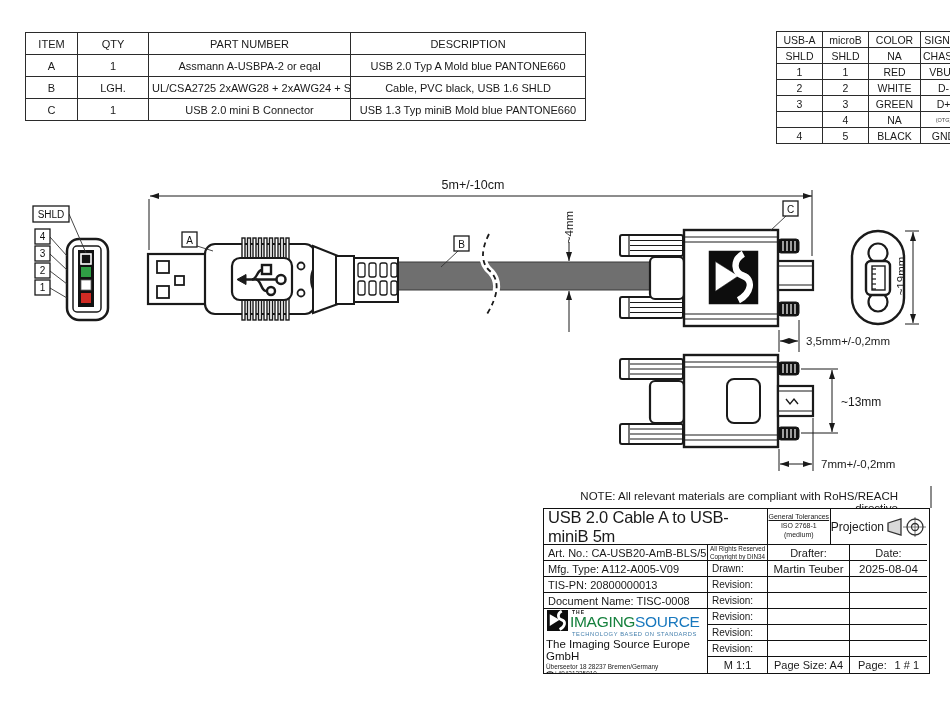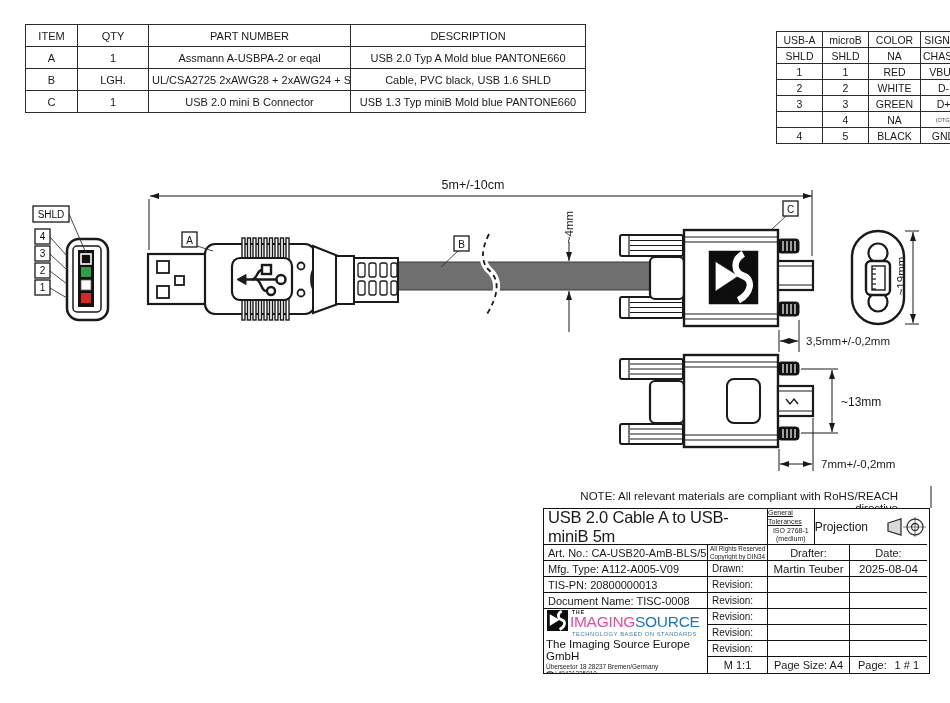--- a/index.html
+++ b/index.html
@@ -2,21 +2,21 @@
 <html><head>
 <meta charset="utf-8">
 <style>
   * { margin:0; padding:0; box-sizing:border-box; }
   html,body { width:950px; height:703px; background:#ffffff; font-family:"Liberation Sans",sans-serif; color:#1a1a1a; position:relative; overflow:hidden; }
 
   
   table { border-collapse:collapse; table-layout:fixed; }
   td { border:1px solid #2b2b2b; text-align:center; overflow:hidden; white-space:nowrap; }
 
-  .bom { position:absolute; left:25px; top:24px; width:556px; }
+  .bom { position:absolute; left:25px; top:32px; width:556px; }
   .bom td { height:22px; font-size:11px; padding:0 3px; }
   .bom .c1{width:52px} .bom .c2{width:71px} .bom .c3{width:202px} .bom .c4{width:235px}
 
   .pins { position:absolute; left:740px; top:31px; width:190px;margin-left:36px; }
   .pins td { height:16px; font-size:10.5px; padding:0 2px; }
   .pins .c1{width:46px} .pins .c2{width:46px} .pins .c3{width:52px} .pins .c4{width:46px}
   .pins .tiny { font-size:5.5px; color:#444; }
 
   
   .draw { position:absolute; left:0; top:0; }
@@ -27,30 +27,30 @@
   
   .tblock { position:absolute; left:543px; top:508px; width:387px; border:1.5px solid #111;
             display:grid; grid-template-columns:164px 60px 82px 77px; grid-template-rows:36px repeat(8,16px); background:#fff; }
   .tc { border-right:1px solid #111; border-bottom:1px solid #111; display:flex; align-items:center; overflow:hidden; font-size:11px; }
   .nr { border-right:none; } .nb { border-bottom:none; }
   .padl { padding-left:4px; } .ctr { justify-content:center; }
   .title-cell { grid-column:1/3; grid-row:1; font-size:16.5px; letter-spacing:-0.2px; }
   .r1right { grid-column:3/5; grid-row:1; display:flex; border-bottom:1px solid #111; }
   .tolbox { width:68px; border-right:1px solid #111; display:flex; flex-direction:column; justify-content:center; align-items:center; font-size:7px; line-height:1.25; }
   .tolbox .u { text-decoration:underline; }
-  .projbox { flex:1; display:flex; align-items:center; justify-content:center; gap:17px; font-size:12px; }
+  .projbox { flex:1; display:flex; align-items:center; justify-content:center; gap:1px; font-size:12px; }
   .small2 { font-size:6.3px; line-height:1.15; flex-direction:column; justify-content:center; align-items:flex-start; padding-left:2px; display:flex; }
   .revlbl { font-size:10px; padding-left:4px; }
   .pgcell { display:flex; justify-content:space-between; padding:0 8px; }
 
   .logocell { grid-column:1; grid-row:6/10; flex-direction:column; align-items:flex-start; justify-content:flex-start; padding:1px 2px 0 2px; display:flex; }
   .logorow { display:flex; align-items:flex-start; gap:1px; }
   .wordmark { position:relative; padding-top:4px; line-height:1; }
   .wm-the { position:absolute; top:0; left:2px; font-size:5px; letter-spacing:1px; font-weight:bold; }
-  .wm-imaging { font-size:15.5px; letter-spacing:-0.3px; color:#ec4899; }
+  .wm-imaging { font-size:15.5px; letter-spacing:-0.3px; color:#15803d; }
   .wm-source { font-size:15.5px; letter-spacing:-0.3px; color:#1878be; }
   .tagline { font-size:5.8px; letter-spacing:0.55px; color:#447fac; margin:0 0 1px 26px; }
   .company { font-size:11.5px; color:#111; }
   .address { font-size:6.4px; color:#222; margin-top:0.5px; }
 </style>
 </head>
 <body>
 
 <table class="bom">
   <tbody>

